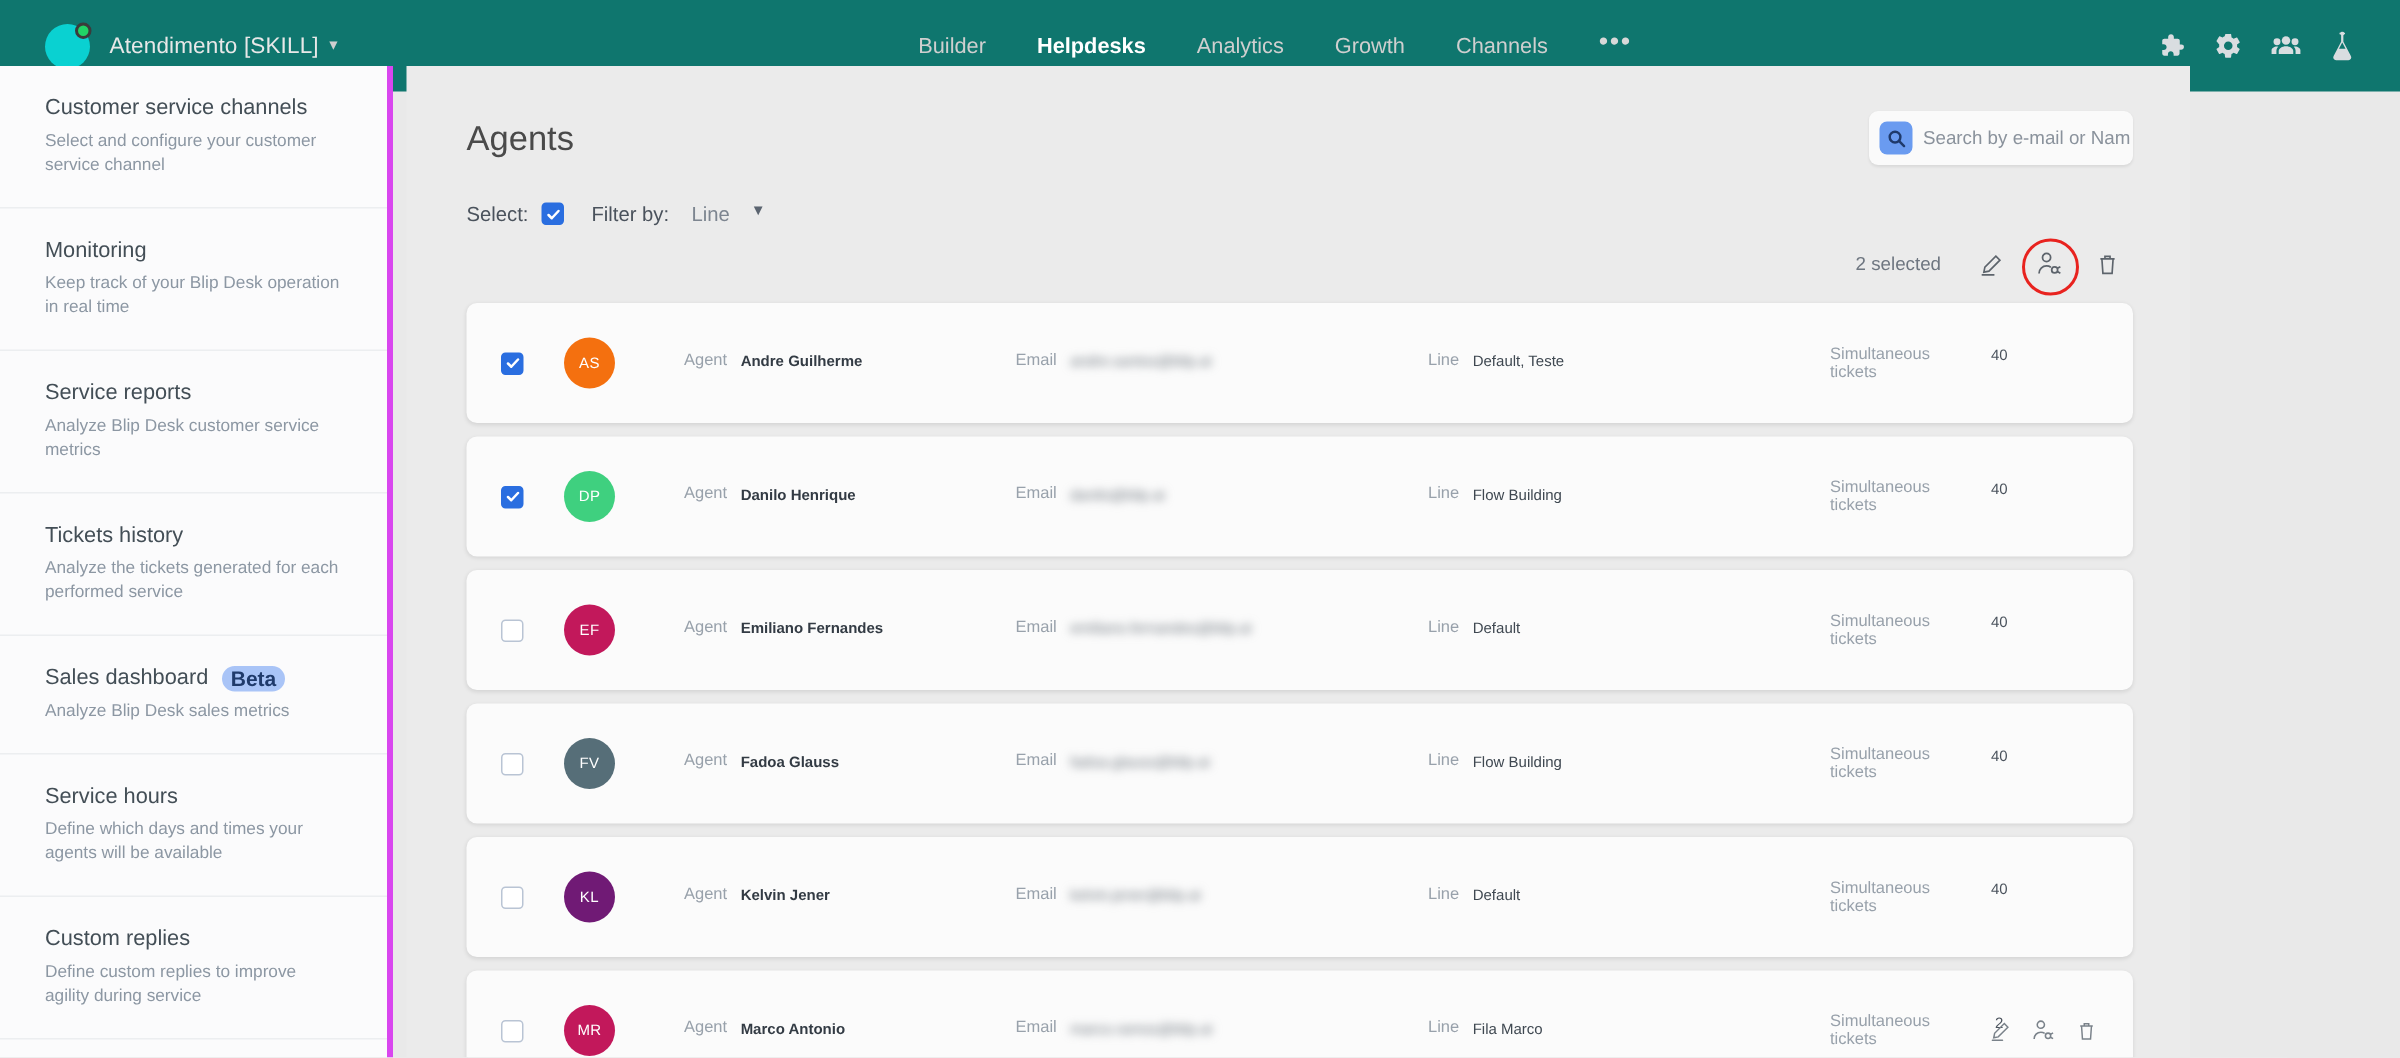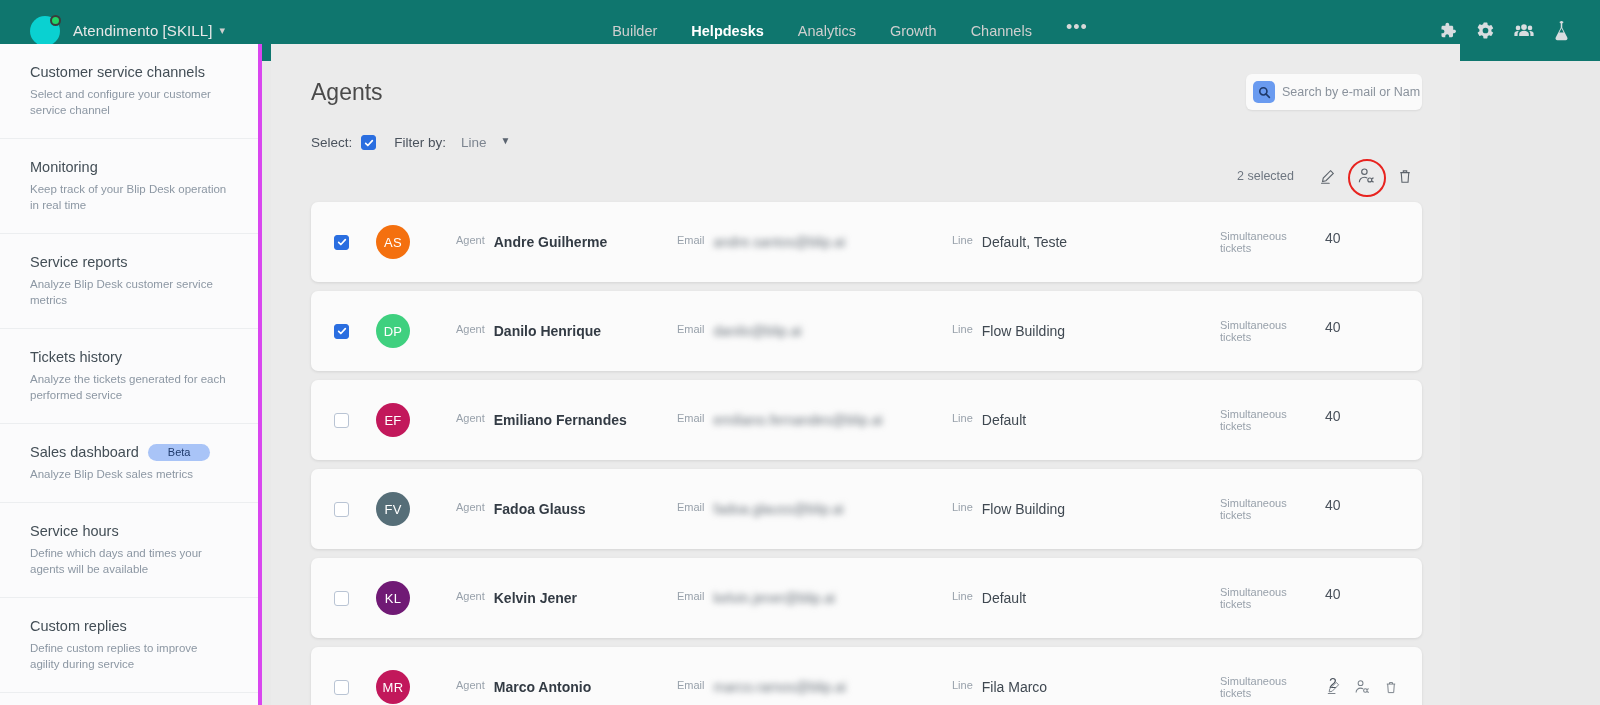--- a/index.html
+++ b/index.html
@@ -72,22 +72,22 @@
   }
   .side-title {
     font-size: 14.5px; color: #3b4category; color: #434e56; line-height: 20px;
     display: flex; align-items: center; gap: 9px; flex-wrap: wrap;
   }
   .side-desc {
     font-size: 11.5px; color: #8c97a3; line-height: 16px; margin-top: 4px;
     max-width: 200px;
   }
   .beta-badge {
-    background: #a9c4f7; color: #1f3a6b; font-size: 11px; font-weight: normal;
-    border-radius: 10px; padding: 2px 20px 3px; line-height: 12px;
+    background: #a9c4f7; color: #1f3a6b; font-size: 14px; font-weight: bold;
+    border-radius: 10px; padding: 2px 6px 3px; line-height: 12px;
   }
 
   
   .main {
     position: absolute; top: 44px; left: 271px; width: 1189px; height: 661px;
     background: #ebebeb; overflow: hidden;
   }
   .page-head {
     display: flex; align-items: center; justify-content: space-between;
     padding: 30px 38px 0 40px;
@@ -149,26 +149,26 @@
   .row {
     background: #fbfbfb; border-radius: 7px; height: 80px;
     display: flex; align-items: center; margin-bottom: 9px;
     box-shadow: 0 1px 3px rgba(0,0,0,.10);
     position: relative; padding-left: 23px;
   }
   .row-cb { margin-right: 27px; }
   .avatar {
     width: 34px; height: 34px; border-radius: 50%; flex: none;
     display: flex; align-items: center; justify-content: center;
-    color: #fff; font-size: 13px; letter-spacing: .3px;
+    color: #fff; font-size: 10px; letter-spacing: .3px;
     margin-right: 46px;
   }
   .cell { display: flex; flex-direction: row; gap: 9px; }
   .cell-label { font-size: 11px; color: #98a1ab; line-height: 12px; }
-  .cell-value { font-size: 14px; color: #3f4851; line-height: 16px; }
+  .cell-value { font-size: 10px; color: #3f4851; line-height: 16px; }
   .cell-agent { width: 221px; }
   .cell-agent .cell-value { font-weight: bold; color: #333b44; }
   .cell-email { width: 275px; }
   .cell-email .cell-value { color: #707880; filter: blur(3.1px); }
   .cell-line { width: 268px; }
   .cell-tickets { width: 150px; }
   .cell-tickets .cell-label { text-align: left; }
   .cell-tickets .cell-value { text-align: center; width: 146px; color: #4a525c; }
   .row-actions {
     position: absolute; right: 22px; top: 50%; transform: translateY(-50%);

